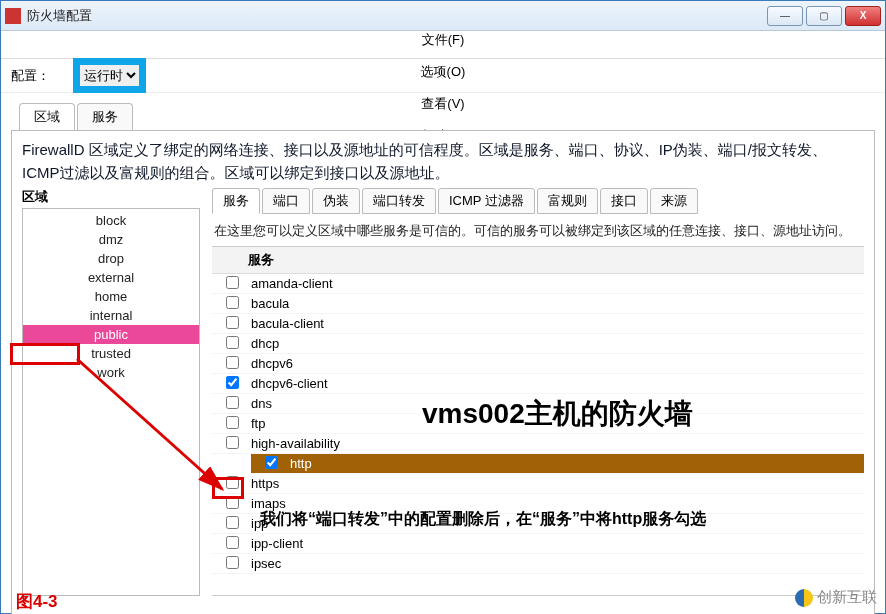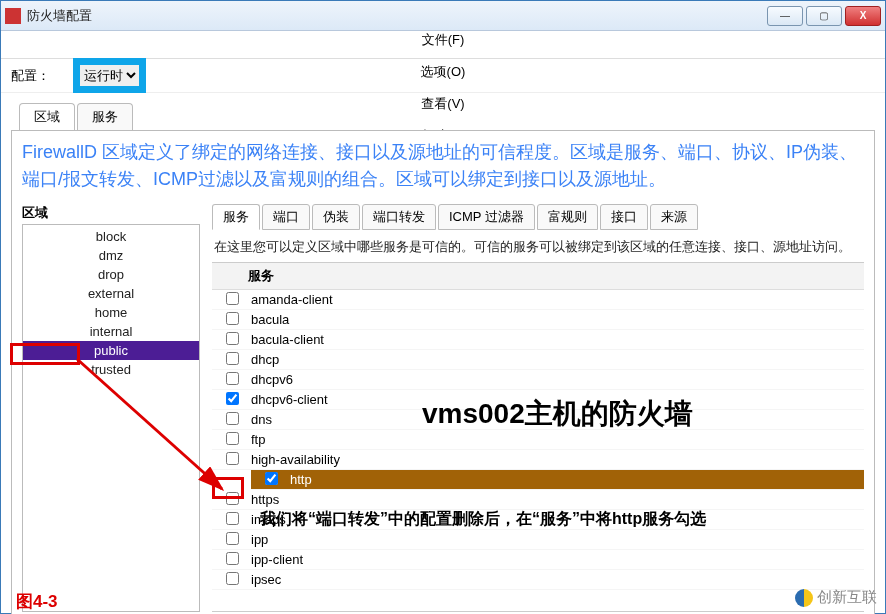--- a/index.html
+++ b/index.html
@@ -12,27 +12,27 @@
   .tbtn { width:36px; height:20px; border:1px solid #7a95b0; background:linear-gradient(#f7fbff,#dbe8f5); border-radius:3px; display:flex; align-items:center; justify-content:center; font-size:10px; color:#333; cursor:pointer;}
   .tbtn.close{ background:linear-gradient(#f08080,#d03030); border-color:#a02020; color:#fff; font-weight:bold;}
   .menubar { height:28px; display:flex; align-items:center; padding:0 8px; gap:14px; font-size:13px; border-bottom:1px solid #ddd;flex-direction:column;}
   .menubar span{ cursor:pointer; }
   .configrow { height:34px; display:flex; align-items:center; padding:0 10px; gap:23px; border-bottom:1px solid #eee;}
   .configrow select{ font-size:13px; padding:2px 0; border:7px solid #0ea5e9;}
   .tabrow { margin:10px 0 0 18px; display:flex; }
   .tab { padding:4px 14px; border:1px solid #bbb; border-bottom:none; background:#f9f9f9; border-radius:4px 4px 0 0; font-size:13px; margin-right:2px; cursor:pointer;}
   .tab.active{ background:#fff; position:relative; z-index:2;}
   .mainbox{ border:1px solid #bbb; margin:0 10px 10px 10px; padding:8px 10px 10px 10px; height:488px; position:relative; background:#fff;}
-  .desc { font-size:18px; color:#3b82f6; line-height:1.5; margin-bottom:11px;}
+  .desc { font-size:15px; color:#0f172a; line-height:1.5; margin-bottom:4px;}
   .columns{ display:flex; gap:12px; height:408px;}
   .zonecol{ width:178px; display:flex; flex-direction:column;}
   .zonecol-label{ font-weight:bold; margin-bottom:2px; font-size:13px;}
   .zonelist{ border:1px solid #bbb; flex:1; overflow:auto; background:#fff; padding:2px 0;text-align:center;}
   .zoneitem{ padding:2px 6px; font-size:13px; cursor:pointer; color:#222;}
-  .zoneitem.selected{ background:#4c1d95; color:#fff;}
+  .zoneitem.selected{ background:#ec4899; color:#fff;}
   .detailcol{ flex:1; display:flex; flex-direction:column;}
   .subtabs{ display:flex; margin-bottom:2px;}
   .subtab{ padding:3px 10px; border:1px solid #bbb; background:#f9f9f9; border-radius:3px 3px 0 0; margin-right:2px; font-size:13px; cursor:pointer;}
   .subtab.active{ background:#fff; border-bottom:1px solid #fff; position:relative; z-index:2;}
   .subdesc{ font-size:13px; margin:6px 2px 6px 2px; color:#222;}
   .svctable{ border-top:1px solid #ccc; border-bottom:1px solid #ccc; flex:1; overflow:auto;}
   .svcheader{ background:#f3f3f3; padding:4px 8px 4px 36px; font-weight:bold; font-size:13px; border-bottom:1px solid #ddd;}
   .svcrow{ display:flex; align-items:flex-start; padding:2px 8px; font-size:13px; border-bottom:1px solid #f5f5f5;}
   .svcrow.selected{ background:#a16207; color:#fff;margin-left:39px;}
   .svcrow input{ margin-right:12px; margin-left:6px;}
@@ -87,20 +87,21 @@
         <div class="zonecol-label">区域</div>
         <div class="zonelist" id="zonelist">
             <div class="zoneitem">block</div>
             <div class="zoneitem">dmz</div>
             <div class="zoneitem">drop</div>
             <div class="zoneitem">external</div>
             <div class="zoneitem">home</div>
             <div class="zoneitem">internal</div>
             <div class="zoneitem selected">public</div>
             <div class="zoneitem">trusted</div>
+            <div class="zoneitem">work</div>
           </div>
       </div>
 
       <div class="detailcol">
         <div class="subtabs" id="subtabs">
             <div class="subtab active">服务</div>
             <div class="subtab">端口</div>
             <div class="subtab">伪装</div>
             <div class="subtab">端口转发</div>
             <div class="subtab">ICMP 过滤器</div>

